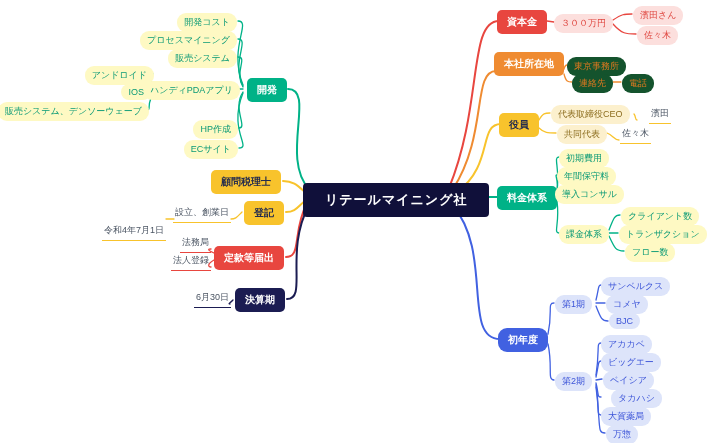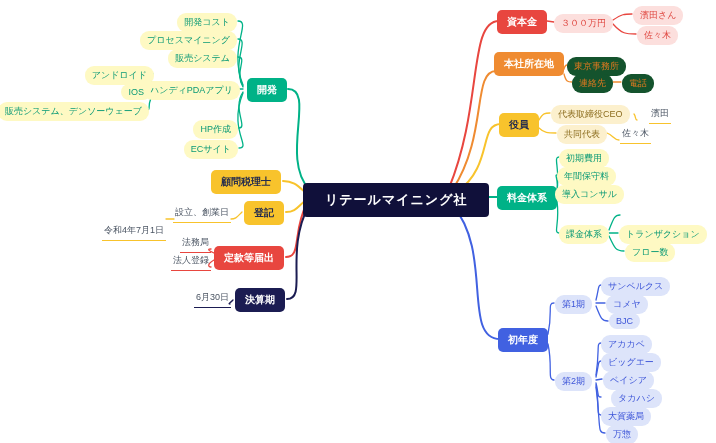--- a/index.html
+++ b/index.html
@@ -135,24 +135,25 @@
   <div class="node sub sub-yellow" style="left:551px;top:105px;">代表取締役CEO</div>
   <div class="node plain ul-yellow" style="left:649px;top:106px;">濱田</div>
   <div class="node sub sub-yellow" style="left:557px;top:125px;">共同代表</div>
   <div class="node plain ul-yellow" style="left:620px;top:126px;">佐々木</div>
 
   <div class="node main bg-green" style="left:497px;top:186px;">料金体系</div>
   <div class="node sub sub-green" style="left:559px;top:149px;">初期費用</div>
   <div class="node sub sub-green" style="left:557px;top:167px;">年間保守料</div>
   <div class="node sub sub-green" style="left:555px;top:185px;">導入コンサル</div>
   <div class="node sub sub-green" style="left:559px;top:225px;">課金体系</div>
+  <div class="node sub sub-green" style="left:621px;top:207px;">クライアント数</div>
   <div class="node sub sub-green" style="left:619px;top:225px;">トランザクション</div>
   <div class="node sub sub-green" style="left:625px;top:243px;">フロー数</div>
 
-  <div class="node main bg-blue" style="left:498px;top:328px;">初年度</div>
+  <div class="node main bg-blue" style="left:498px;top:328px;border-radius:9px;">初年度</div>
   <div class="node sub sub-blue" style="left:555px;top:295px;">第1期</div>
   <div class="node sub sub-blue" style="left:601px;top:277px;">サンベルクス</div>
   <div class="node sub sub-blue" style="left:606px;top:295px;">コメヤ</div>
   <div class="node sub sub-blue" style="left:609px;top:313px;">BJC</div>
   <div class="node sub sub-blue" style="left:555px;top:372px;">第2期</div>
   <div class="node sub sub-blue" style="left:601px;top:335px;">アカカベ</div>
   <div class="node sub sub-blue" style="left:601px;top:353px;">ビッグエー</div>
   <div class="node sub sub-blue" style="left:603px;top:371px;">ベイシア</div>
   <div class="node sub sub-blue" style="left:611px;top:389px;">タカハシ</div>
   <div class="node sub sub-blue" style="left:601px;top:407px;">大賀薬局</div>

